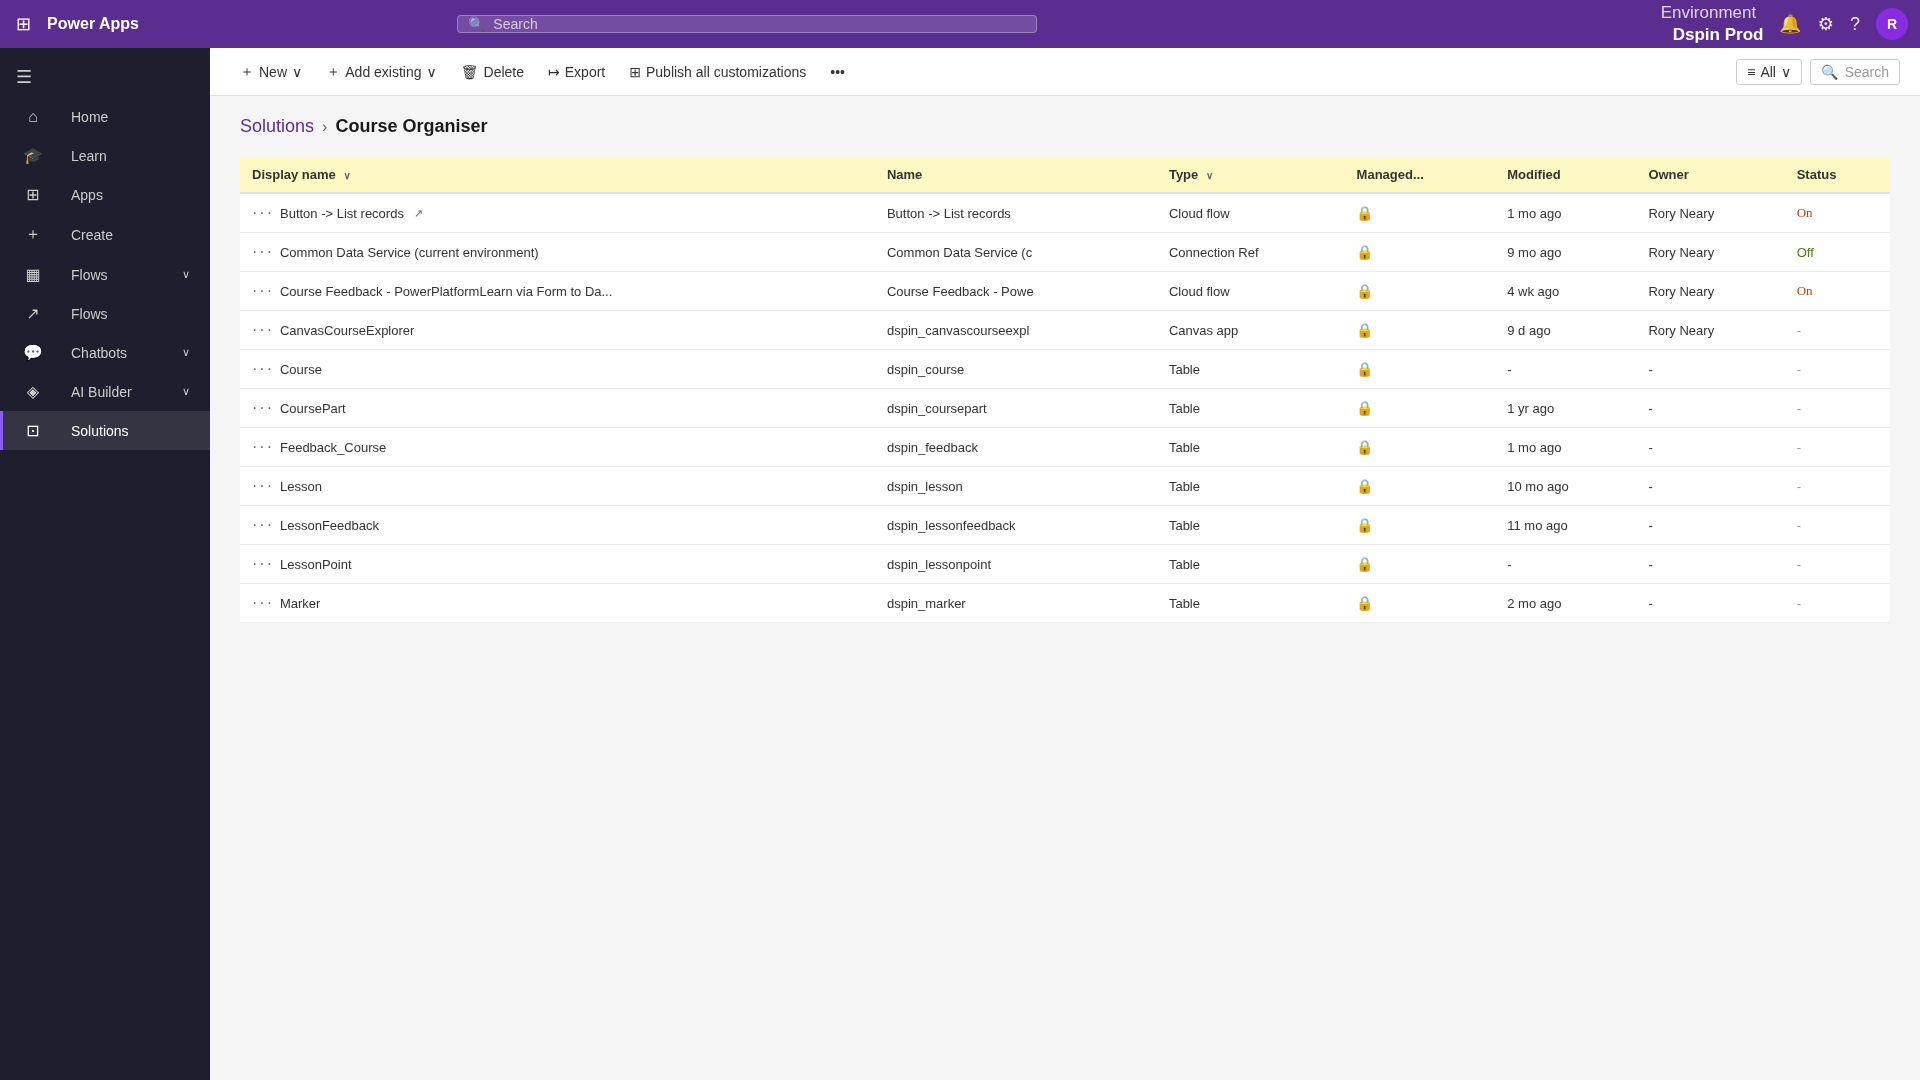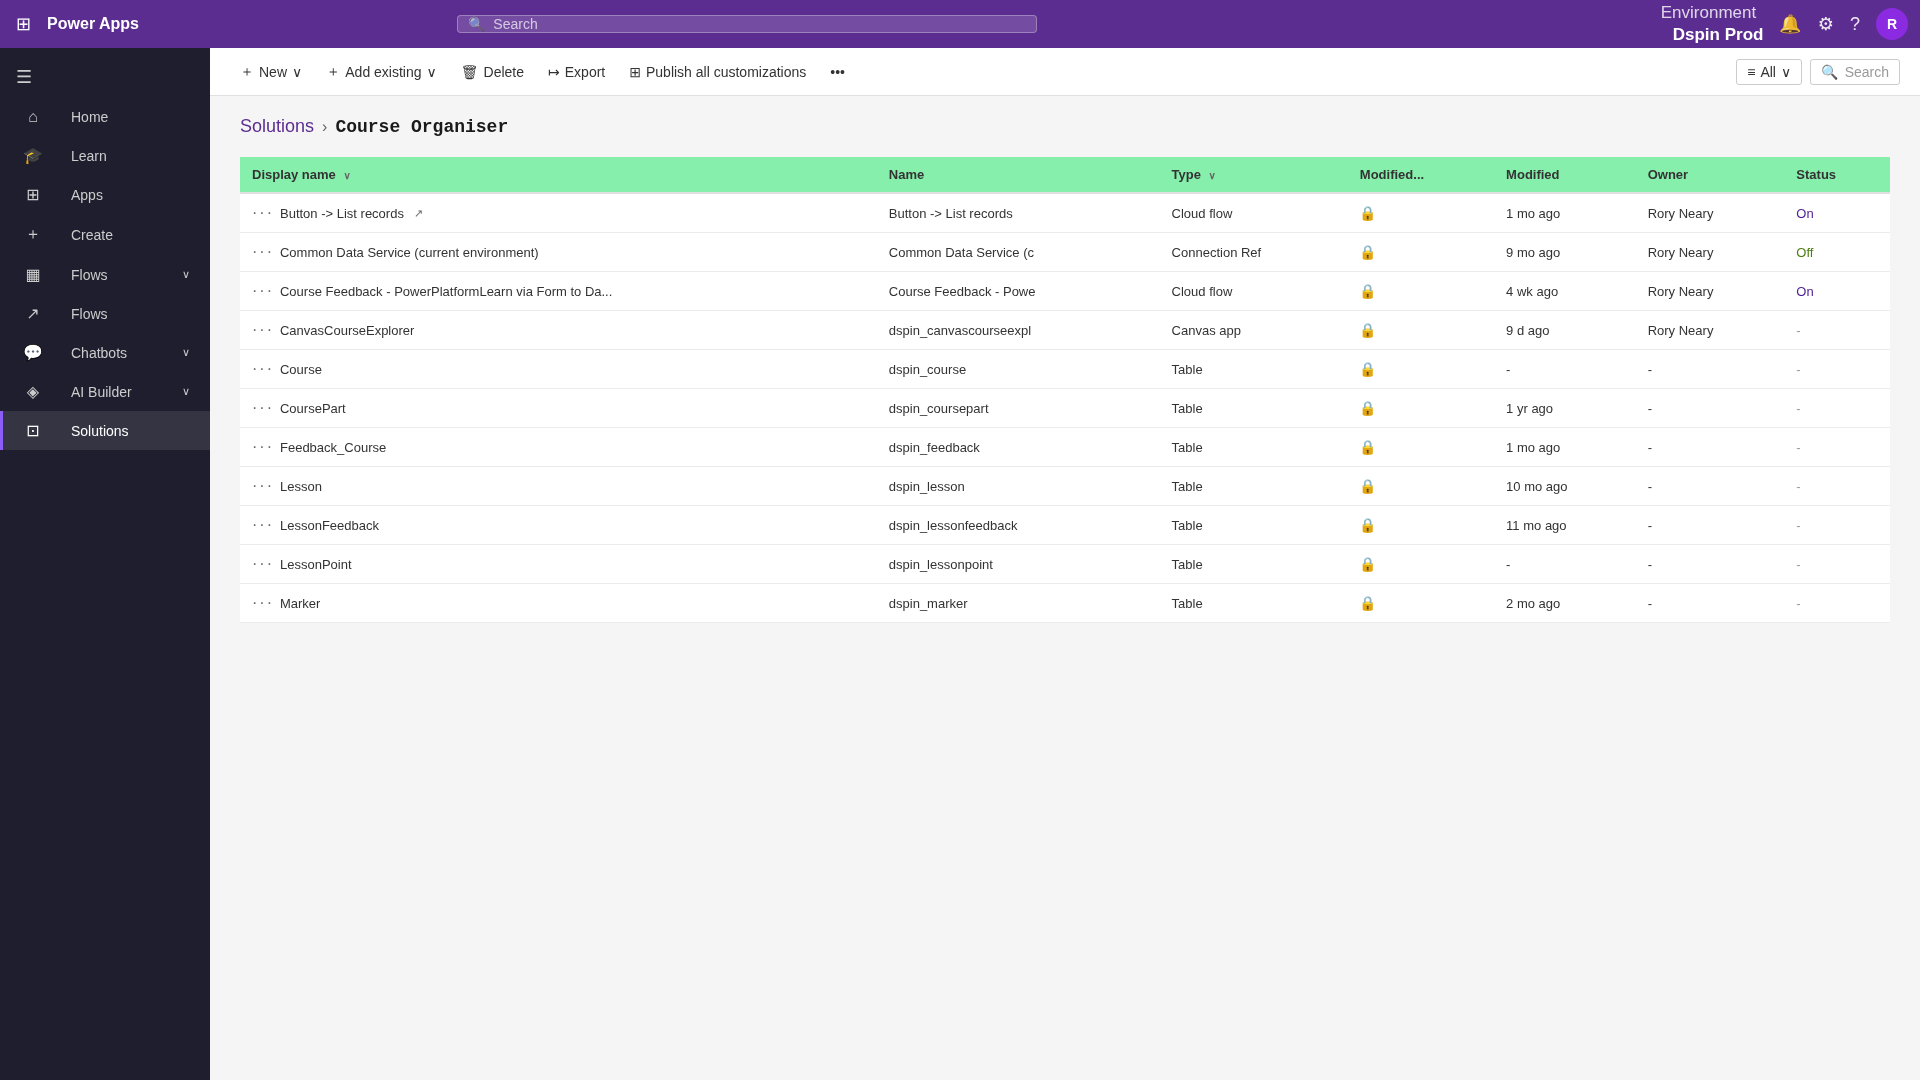--- a/index.html
+++ b/index.html
@@ -182,48 +182,48 @@
       gap: 8px;
       font-size: 18px;
       margin-bottom: 20px;
     }
     .breadcrumb-link {
       color: #5c2d91;
       cursor: pointer;
       font-weight: 400;
     }
     .breadcrumb-sep { color: #666; font-size: 16px; }
-    .breadcrumb-current { font-weight: 700; color: #1a1a1a; font-family: Liberation Mono, monospace; }
+    .breadcrumb-current { font-weight: 700; color: #1a1a1a; }
 
     
     .data-table {
       width: 100%;
       background: #fff;
       border-collapse: collapse;
     }
     .data-table th {
       text-align: left;
       padding: 10px 12px;
       font-size: 13px;
       font-weight: 600;
       color: #333;
       border-bottom: 2px solid #e0e0e0;
-      background: #86efac;
+      background: #fef9c3;
       white-space: nowrap;
     }
     .data-table th .sort-icon { font-size: 10px; margin-left: 4px; color: #666; }
     .data-table td {
       padding: 10px 12px;
       font-size: 13px;
       color: #333;
       border-bottom: 1px solid #ececec;
       vertical-align: middle;
     }
     .row-actions { color: #666; letter-spacing: 2px; cursor: pointer; font-size: 16px; }
-    .status-on { color: #4c1d95; font-weight: 500; }
+    .status-on { color: #c2410c; font-weight: 500; font-family: Liberation Serif, serif; }
     .status-off { color: #4d7c0f; }
     .status-dash { color: #999; }
     .lock-icon { color: #888; font-size: 14px; }
     .display-name-link { color: #333; cursor: pointer; }
     .ext-link { font-size: 11px; color: #666; margin-left: 4px; }
     .truncate { max-width: 180px; overflow: hidden; text-overflow: ellipsis; white-space: nowrap; }
   </style>
 </head>
 <body>
 
@@ -352,21 +352,21 @@
               <span class="sort-icon">∨</span>
             </th>
             <th>
               <span>Name</span>
             </th>
             <th>
               <span>Type</span>
               <span class="sort-icon">∨</span>
             </th>
             <th>
-              <span>Modified...</span>
+              <span>Managed...</span>
             </th>
             <th>
               <span>Modified</span>
             </th>
             <th>
               <span>Owner</span>
             </th>
             <th>
               <span>Status</span>
             </th>

